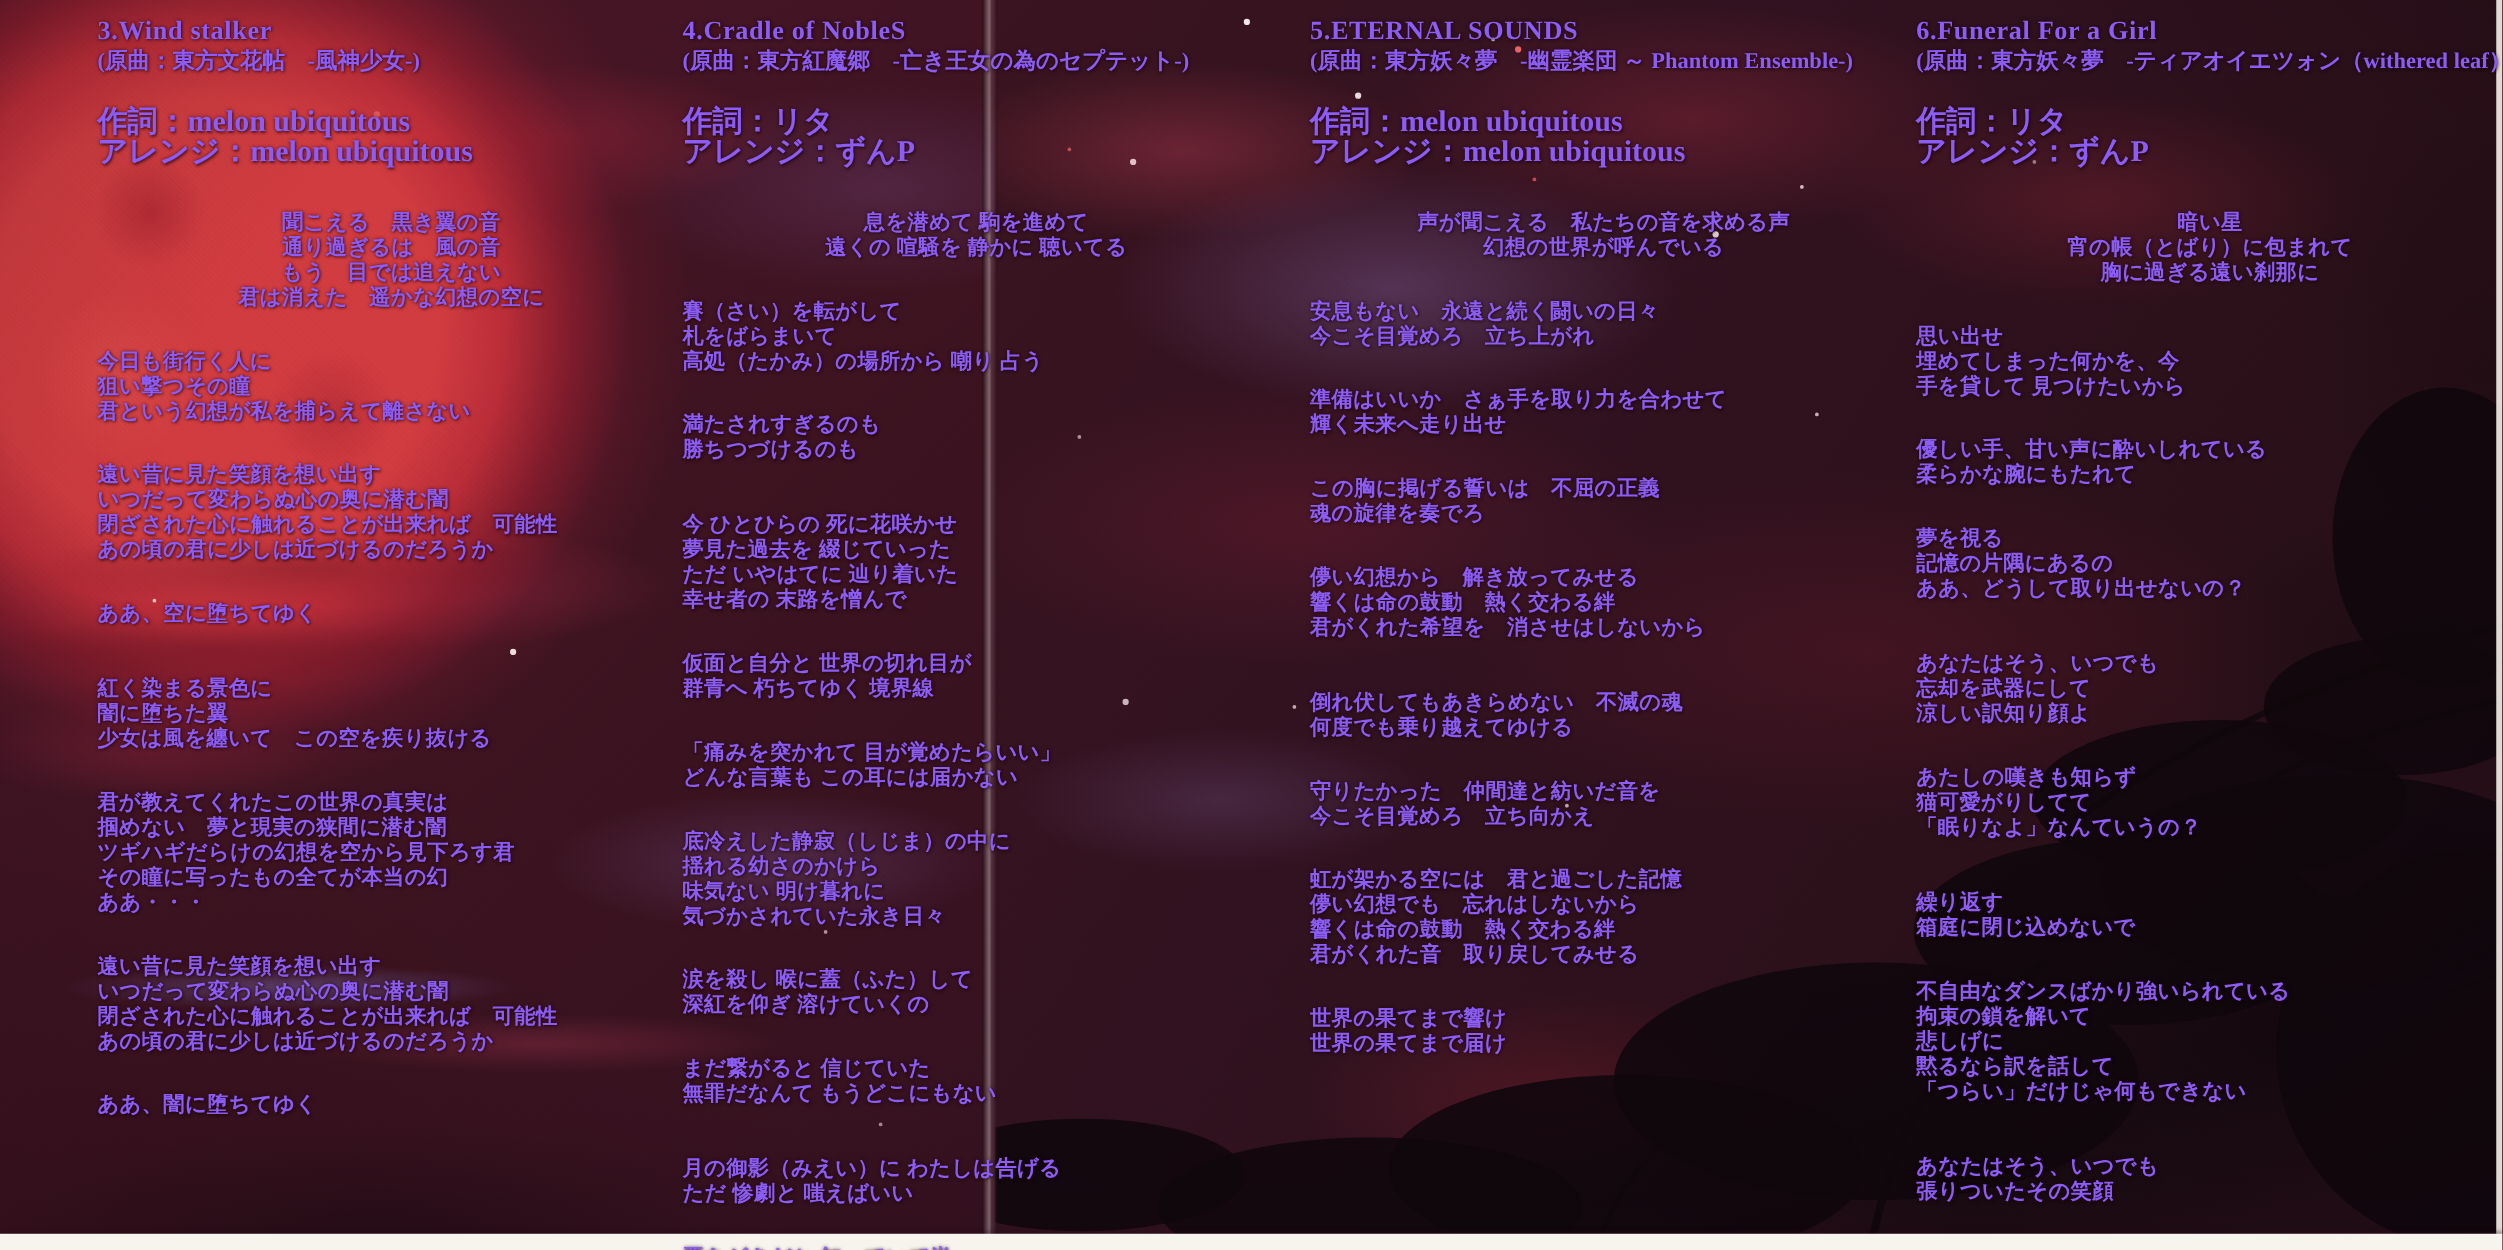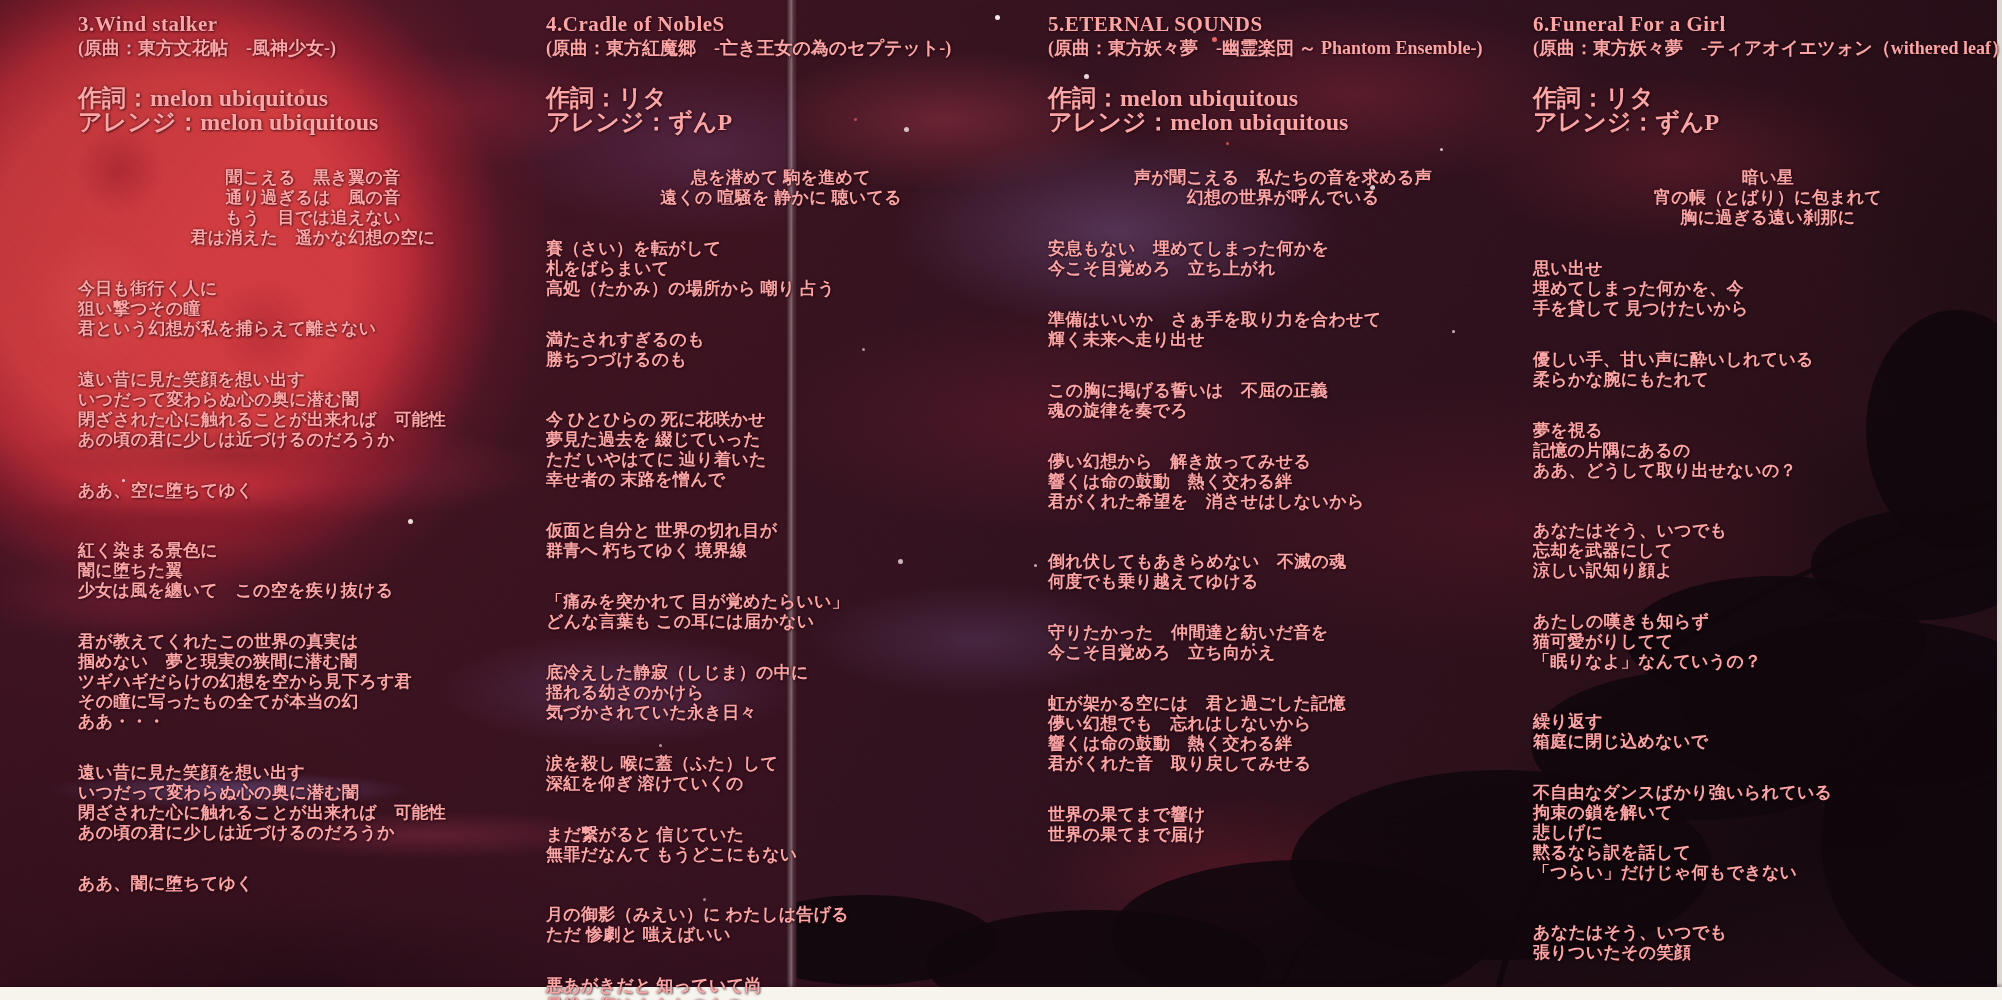--- a/index.html
+++ b/index.html
@@ -71,21 +71,21 @@
   .gutter{position:absolute;left:786px;top:0;width:12px;height:1000px;
     background:linear-gradient(90deg, rgba(30,8,16,.55), rgba(250,235,235,.38) 45%, rgba(250,235,235,.14) 60%, rgba(30,8,16,.35));}
   .scan-edge-bottom{position:absolute;left:0;bottom:0;width:2002px;height:13px;background:#f7f4ed;
     box-shadow:0 -2px 3px rgba(40,10,20,.35);}
   .scan-edge-right{position:absolute;right:0;top:0;width:5px;height:1000px;background:#f5f1e9;opacity:.9;}
   .halftone{position:absolute;left:0;top:0;width:2002px;height:1000px;pointer-events:none;
     background:repeating-linear-gradient(45deg, rgba(0,0,0,.045) 0 1px, transparent 1px 3px);opacity:.55;}
   .vignette{position:absolute;left:0;top:0;width:2002px;height:1000px;pointer-events:none;
     background:radial-gradient(ellipse at 50% 40%, transparent 60%, rgba(10,0,8,.22) 100%);}
   
-  .col{position:absolute;top:12px;width:470px;color:#fca5a5;font-weight:bold;
+  .col{position:absolute;top:12px;width:470px;color:#8b5cf6;font-weight:bold;
     text-shadow:0 0 3px rgba(30,0,12,.65), 1px 1px 2px rgba(30,0,12,.5);font-family:Liberation Serif, serif;}
   .col1{left:78px;}  .col2{left:546px;}  .col3{left:1048px;}  .col4{left:1533px;}
   .t-title{margin:0;font-size:21px;line-height:24px;letter-spacing:.5px;font-weight:bold;}
   .t-origin{font-size:18px;line-height:24px;white-space:nowrap;}
   .t-credits{margin-top:26px;}
   .credit{font-size:24px;line-height:24px;white-space:nowrap;}
   .t-lyrics{margin-top:34px;}
   .stanza{margin-top:31px;}
   .stanza:first-child{margin-top:0;text-align:center;}
   .stanza.gap2{margin-top:40px;}
@@ -209,20 +209,21 @@
         <div class="line">仮面と自分と 世界の切れ目が</div>
         <div class="line">群青へ 朽ちてゆく 境界線</div>
       </div>
       <div class="stanza">
         <div class="line">「痛みを突かれて 目が覚めたらいい」</div>
         <div class="line">どんな言葉も この耳には届かない</div>
       </div>
       <div class="stanza">
         <div class="line">底冷えした静寂（しじま）の中に</div>
         <div class="line">揺れる幼さのかけら</div>
+        <div class="line">味気ない 明け暮れに</div>
         <div class="line">気づかされていた永き日々</div>
       </div>
       <div class="stanza">
         <div class="line">涙を殺し 喉に蓋（ふた）して</div>
         <div class="line">深紅を仰ぎ 溶けていくの</div>
       </div>
       <div class="stanza">
         <div class="line">まだ繋がると 信じていた</div>
         <div class="line">無罪だなんて もうどこにもない</div>
       </div>
@@ -246,21 +247,21 @@
     <div class="t-credits">
       <div class="credit">作詞：melon ubiquitous</div>
       <div class="credit">アレンジ：melon ubiquitous</div>
     </div>
     <div class="t-lyrics">
       <div class="stanza">
         <div class="line">声が聞こえる　私たちの音を求める声</div>
         <div class="line">幻想の世界が呼んでいる</div>
       </div>
       <div class="stanza">
-        <div class="line">安息もない　埋めてしまった何かを</div>
+        <div class="line">安息もない　永遠と続く闘いの日々</div>
         <div class="line">今こそ目覚めろ　立ち上がれ</div>
       </div>
       <div class="stanza">
         <div class="line">準備はいいか　さぁ手を取り力を合わせて</div>
         <div class="line">輝く未来へ走り出せ</div>
       </div>
       <div class="stanza">
         <div class="line">この胸に掲げる誓いは　不屈の正義</div>
         <div class="line">魂の旋律を奏でろ</div>
       </div>

